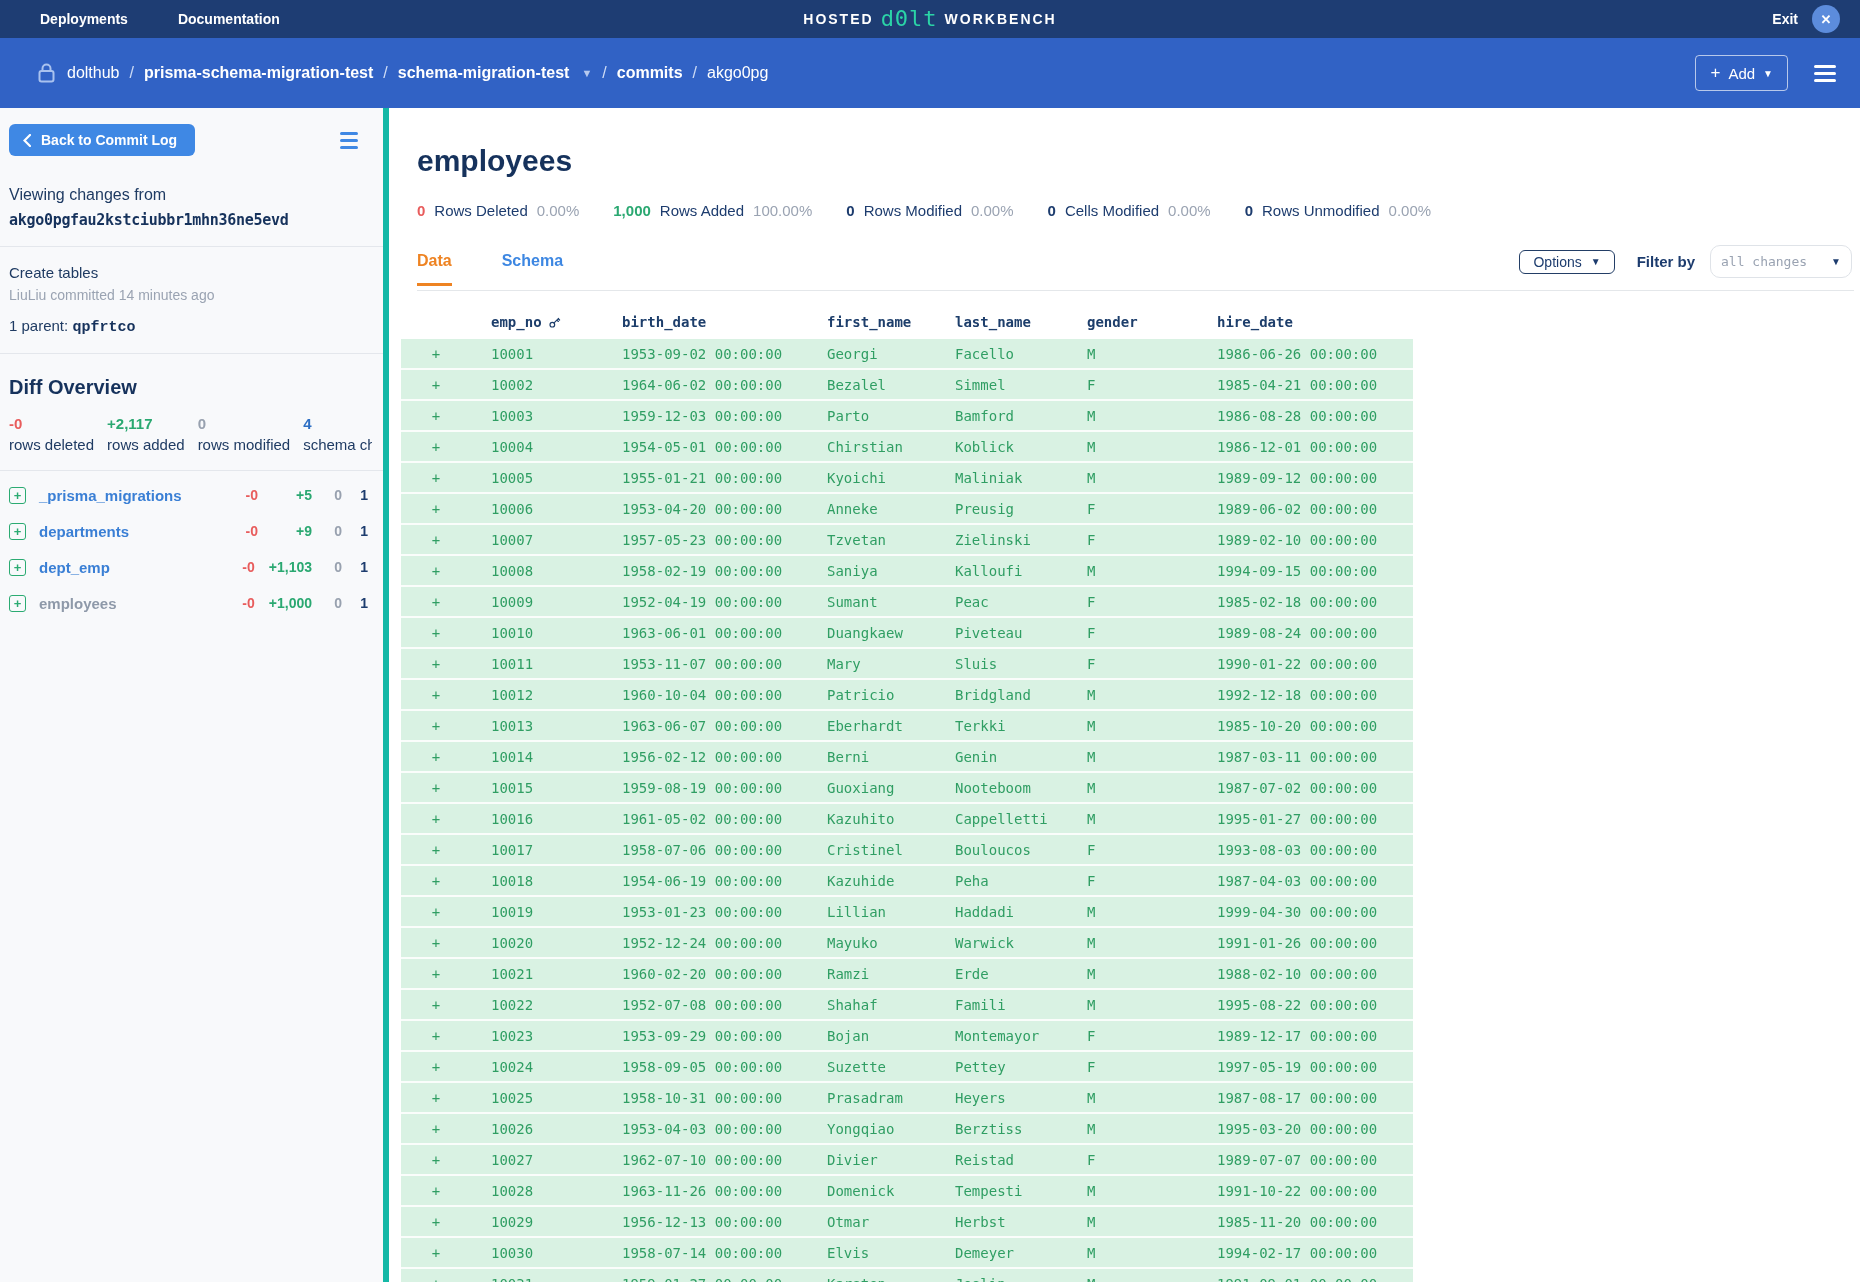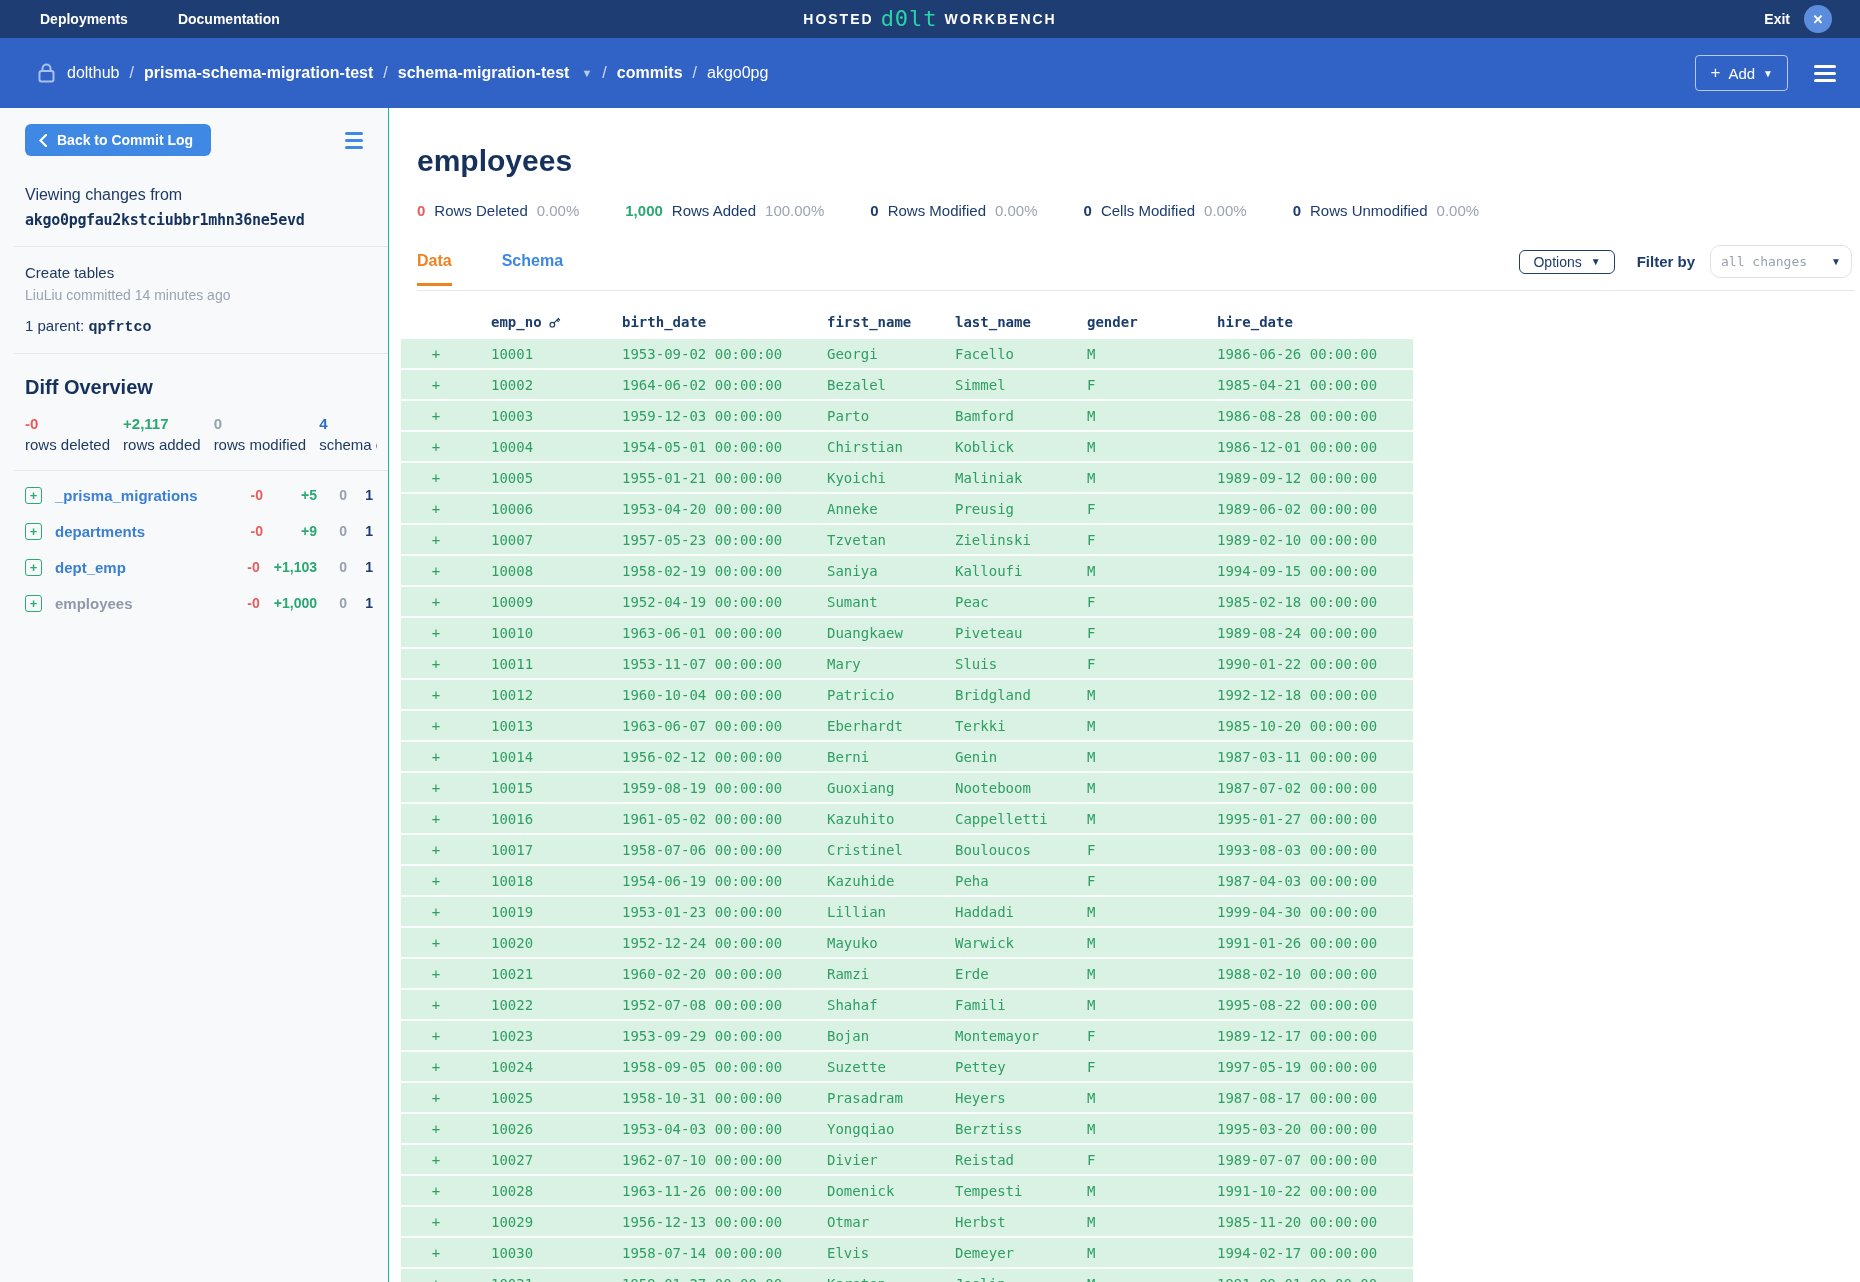--- a/index.html
+++ b/index.html
@@ -6,21 +6,21 @@
   html,body { width:1860px; height:1282px; overflow:hidden; background:#fff;
     font-family:"Liberation Sans", sans-serif; }
   .mono { font-family:"DejaVu Sans Mono", monospace; }
 
   
   .c-red{color:#e85c5c}.c-green{color:#2aa871}.c-gray{color:#98a1af}
   .c-navy{color:#1d3c6e}.c-blue{color:#2d6fc4}
 
   
   .topnav { height:38px; background:#1e3d73; display:flex; align-items:center;
-    padding:0 28px 0 40px; position:relative; }
+    padding:0 20px 0 40px; position:relative; }
   .topnav-item { color:#fff; font-size:14px; font-weight:600; margin-right:50px; cursor:pointer; }
   .logo { position:absolute; left:50%; transform:translateX(-50%); display:flex; align-items:center; gap:7px; }
   .logo-hosted,.logo-workbench { color:#fff; font-weight:700; font-size:14px; letter-spacing:2px; }
   .logo-dolt { color:#2bd4a7; font-weight:400; font-size:22px; letter-spacing:1px;
     font-family:"DejaVu Sans Mono", monospace; margin-top:-2px; }
   .topnav-right { margin-left:auto; display:flex; align-items:center; gap:14px; }
   .exit-label { color:#fff; font-size:14px; font-weight:600; cursor:pointer; }
   .close-btn { width:28px; height:28px; border-radius:50%; background:#5c8cdc; color:#fff;
     display:flex; align-items:center; justify-content:center; font-size:13px; font-weight:700; cursor:pointer; }
 
@@ -36,22 +36,22 @@
     padding:7px 14px; display:flex; align-items:center; gap:8px; cursor:pointer; background:transparent; }
   .add-caret { font-size:10px; }
   .burger { display:flex; flex-direction:column; gap:4px; cursor:pointer; }
   .burger span { display:block; width:22px; height:3px; background:#fff; border-radius:2px; }
   .burger.blue span { width:18px; height:3px; background:#3f88e4; }
 
   
   .content { display:flex; height:1174px; }
 
   
-  .sidebar { width:389px; flex:0 0 389px; background:#f8f9fb; border-right:1px solid #14b8a6;
-    padding:16px 11px 0 25px; overflow:hidden; }
+  .sidebar { width:389px; flex:0 0 389px; background:#f8f9fb; border-right:6px solid #14b8a6;
+    padding:16px 11px 0 9px; overflow:hidden; }
   .sb-top { display:flex; align-items:center; justify-content:space-between; }
   .back-btn { background:#3f88e4; border:none; color:#fff; font-size:14px; font-weight:700;
     border-radius:6px; padding:8px 18px 8px 14px; display:flex; align-items:center; gap:10px; cursor:pointer; }
   .sb-burger { margin-right:14px; }
   .viewing-label { margin-top:30px; font-size:16px; color:#1f3b63; }
   .commit-hash { margin-top:7px; font-size:15px; font-weight:700; color:#16325c; letter-spacing:-.3px; }
   .sb-hr { border:none; border-top:1px solid #e4e7ec; margin:17px -11px 0 -11px; }
   .commit-msg { margin-top:17px; font-size:15px; color:#1f3b63; }
   .commit-meta { margin-top:6px; font-size:14px; color:#9aa3b2; }
   .commit-parent { margin-top:14px; font-size:15px; color:#1f3b63; }
@@ -71,21 +71,21 @@
   .tbl-nums { margin-left:auto; display:flex; gap:0; font-size:14px; font-weight:700; }
   .tbl-nums span { text-align:right; }
   .tbl-nums .n-red { min-width:30px; }
   .tbl-nums .n-green { min-width:40px; margin-left:14px; }
   .tbl-nums .n-gray { min-width:16px; margin-left:14px; font-weight:600; }
   .tbl-nums .n-navy { min-width:16px; margin-left:10px; margin-right:4px; }
 
   
   .main { flex:1; background:#fff; padding:0 6px 0 12px; overflow:hidden; }
   .page-title { margin:36px 0 0 16px; font-size:30px; font-weight:700; color:#16325c; }
-  .stats-row { margin:24px 0 0 16px; display:flex; gap:46px; font-size:15px; white-space:nowrap; }
+  .stats-row { margin:24px 0 0 16px; display:flex; gap:34px; font-size:15px; white-space:nowrap; }
   .stat .cnt { font-weight:700; margin-right:9px; }
   .stat .lab { color:#1d3c6e; }
   .stat .pct { color:#9aa3b2; margin-left:9px; }
   .tabs-row { margin:26px 0 0 16px; display:flex; align-items:center; border-bottom:1px solid #e4e7ea; padding-right:2px; }
   .tab { font-size:16px; font-weight:700; padding-bottom:13px; border-bottom:3px solid transparent;
     margin-bottom:-2px; cursor:pointer; }
   .tab.active { color:#ee8322; border-bottom-color:#ee8322; }
   .tab.inactive { color:#3d87e2; margin-left:50px; }
   .tab-controls { margin-left:auto; display:flex; align-items:center; margin-bottom:12px; }
   .options-btn { border:1px solid #233e66; border-radius:6px; background:#fff; color:#1d3c6e;

